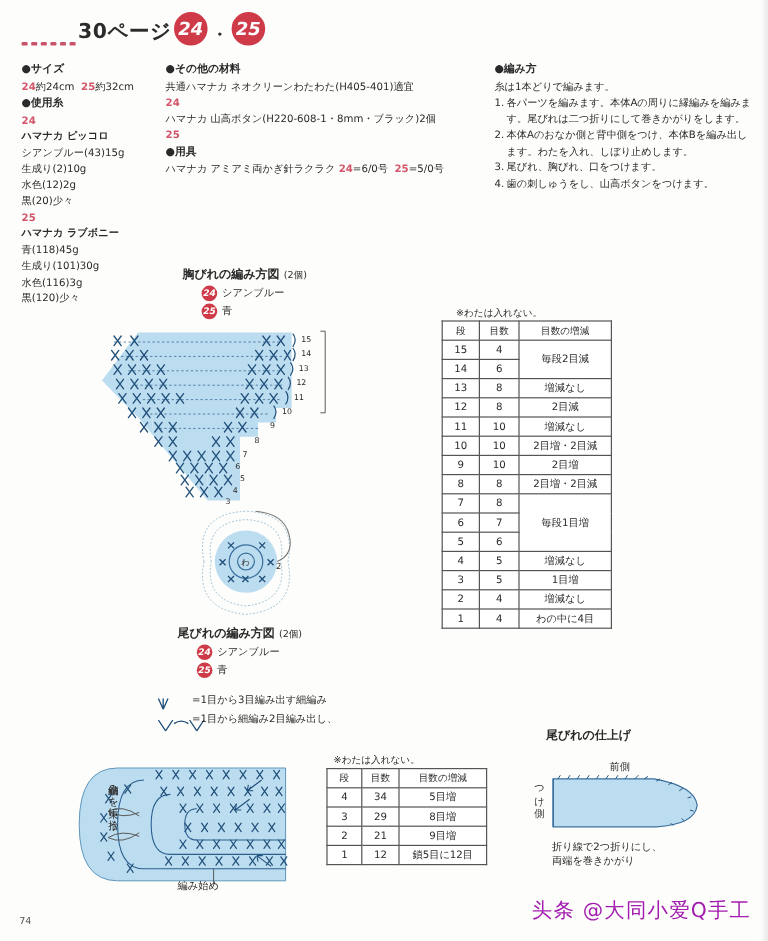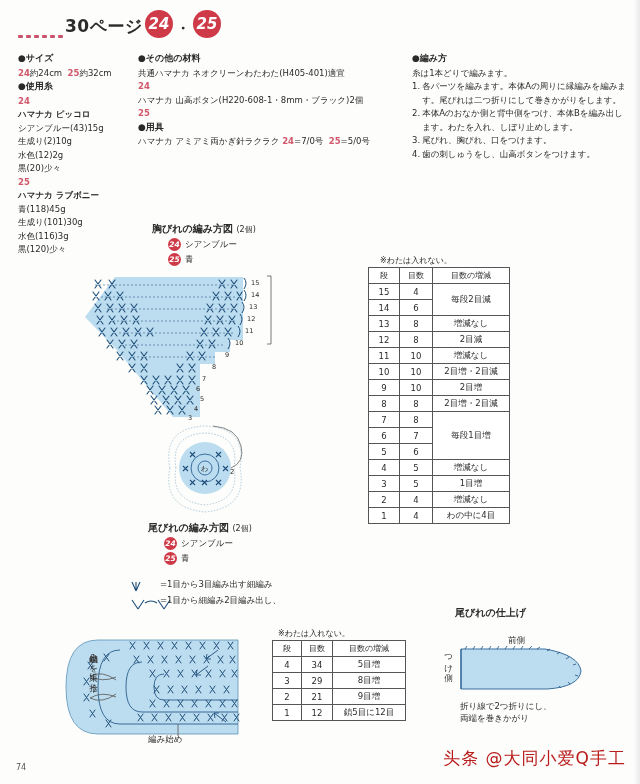--- a/index.html
+++ b/index.html
@@ -60,21 +60,21 @@
   .nowata{position:absolute;font-size:8px;}
 
   
   .dg{position:absolute;}
   .note{position:absolute;font-size:8.5px;line-height:12px;}
   .vnote{position:absolute;font-size:8.5px;line-height:11px;
          writing-mode:vertical-rl;text-orientation:upright;}
 
   
   .pgnum{position:absolute;left:16px;bottom:12px;font-size:8px;color:#555;margin-top:28px;}
-  .wm{position:absolute;right:14px;bottom:14px;font-size:17px;color:#b91c1c;
+  .wm{position:absolute;right:14px;bottom:14px;font-size:17px;color:#a21caf;
       font-family:"DejaVu Sans","Liberation Sans",sans-serif;letter-spacing:1px;}
   .edge{position:absolute;right:0;top:0;width:7px;height:784px;
         background:linear-gradient(to right,#ffffff,#e9e9e9);}
 </style>
 </head>
 <body>
 
 <div class="page">
 
   <div class="hdr">
@@ -116,21 +116,21 @@
   </div>
 
   <div class="sec col2">
     <div class="sechd">●その他の材料</div>
     <div>共通ハマナカ ネオクリーンわたわた(H405-401)適宜</div>
     <div class="red">24</div>
     <div>ハマナカ 山高ボタン(H220-608-1・8mm・ブラック)2個</div>
     <div class="red">25</div>
     <div class="sechd">●用具</div>
     <div class="rowline">
-      <span>ハマナカ アミアミ両かぎ針ラクラク </span><span class="red">24</span><span>=7/0号</span>&nbsp;&nbsp;<span class="red">25</span><span>=5/0号</span>
+      <span>ハマナカ アミアミ両かぎ針ラクラク </span><span class="red">24</span><span>=6/0号</span>&nbsp;&nbsp;<span class="red">25</span><span>=5/0号</span>
     </div>
   </div>
 
   <div class="sec col3">
     <div class="sechd">●編み方</div>
     <div>糸は1本どりで編みます。</div>
     <ol>
       <li>
         <span class="n">1.</span>
         <span class="t">各パーツを編みます。本体Aの周りに縁編みを編みます。尾びれは二つ折りにして巻きかがりをします。</span>

